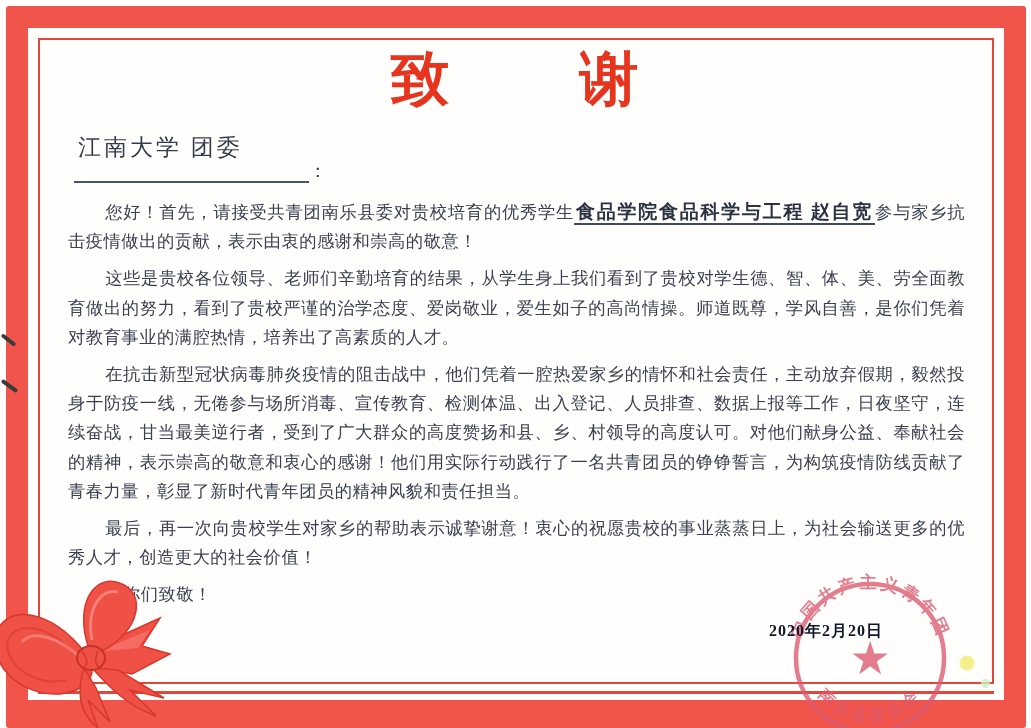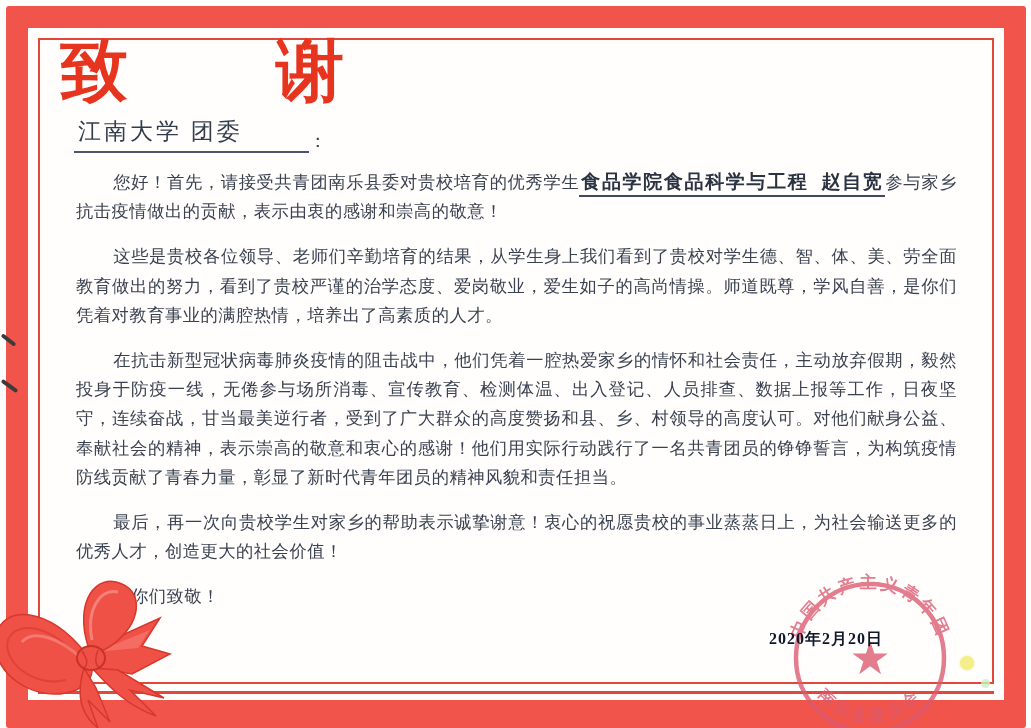--- a/index.html
+++ b/index.html
@@ -18,32 +18,32 @@
     position:absolute;left:38px;top:38px;right:37px;bottom:44px;
     border:2.5px solid #e2473c;pointer-events:none;
   }
   .bottom-line2{
     position:absolute;left:38px;right:37px;bottom:34px;height:3px;
     background:#e2473c;pointer-events:none;
   }
   
   .content{position:absolute;left:60px;right:58px;top:40px;color:#3a4150;}
   .title{
-    margin:0 0 0 0;text-align:left;
-    font-size:68px;font-weight:bold;color:#e7341e;
+    margin:8px 0 0 0;text-align:center;
+    font-size:59px;font-weight:bold;color:#e7341e;
     letter-spacing:4px;line-height:62px;
   }
   .salutation{margin:14px 0 0 14px;font-size:23px;color:#333c4c;}
   .salutation .name{
     display:inline-block;border-bottom:2px solid #49556a;
-    padding:0 66px 4px 4px;letter-spacing:3px;font-weight:500;
+    padding:0 66px 18px 4px;letter-spacing:3px;font-weight:500;margin-top:8px;
   }
   .salutation .colon{font-size:18px;vertical-align:bottom;color:#333c4c;}
   .body{margin-top:14px;font-size:17.3px;line-height:29.2px;text-align:justify;letter-spacing:0.5px;}
-  .body p{margin:16px;text-indent:2.15em;font-family:Liberation Mono, monospace;}
+  .body p{margin:8px;text-indent:2.15em;}
   .hand{
     font-size:19px;color:#2b3342;font-weight:600;letter-spacing:1.5px;
     border-bottom:2px solid #3f4a5e;padding:0 2px 1px 2px;
   }
   .closing{margin:0;text-indent:2.15em;font-size:17.3px;line-height:29.2px;}
   .sign-block{position:relative;margin-top:6px;z-index:3;}
   .signature{
     text-align:right;padding-right:66px;font-weight:bold;color:#141414;
     font-size:20px;letter-spacing:2px;line-height:26px;
   }

